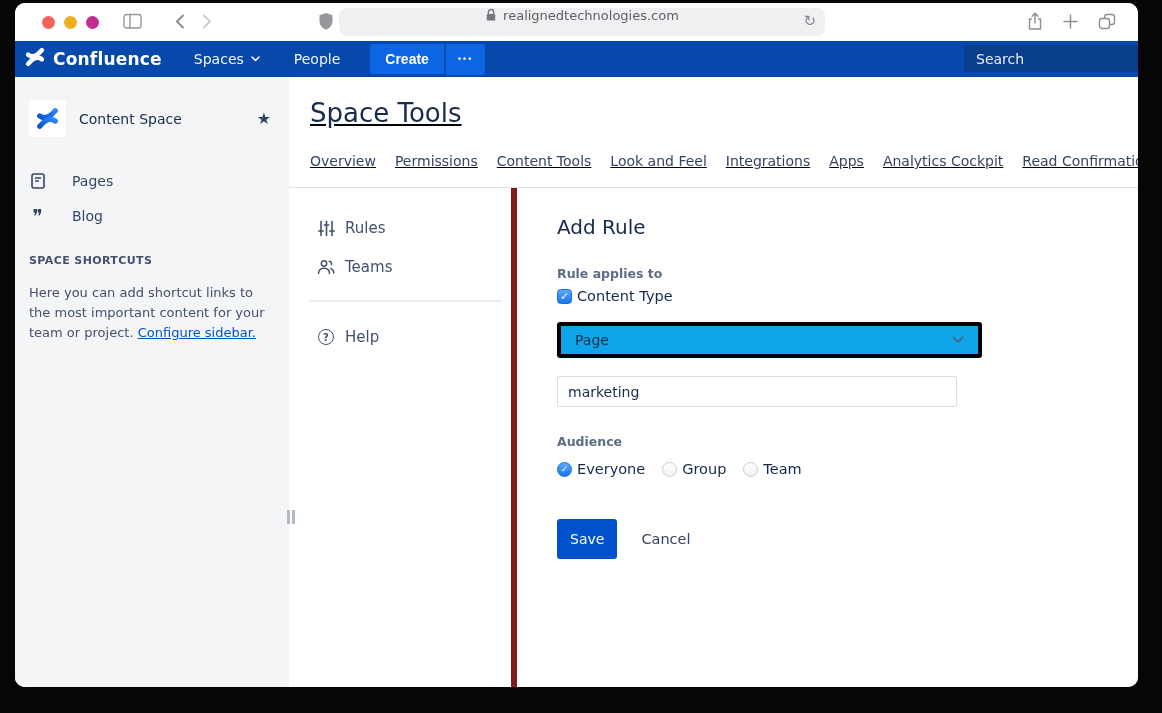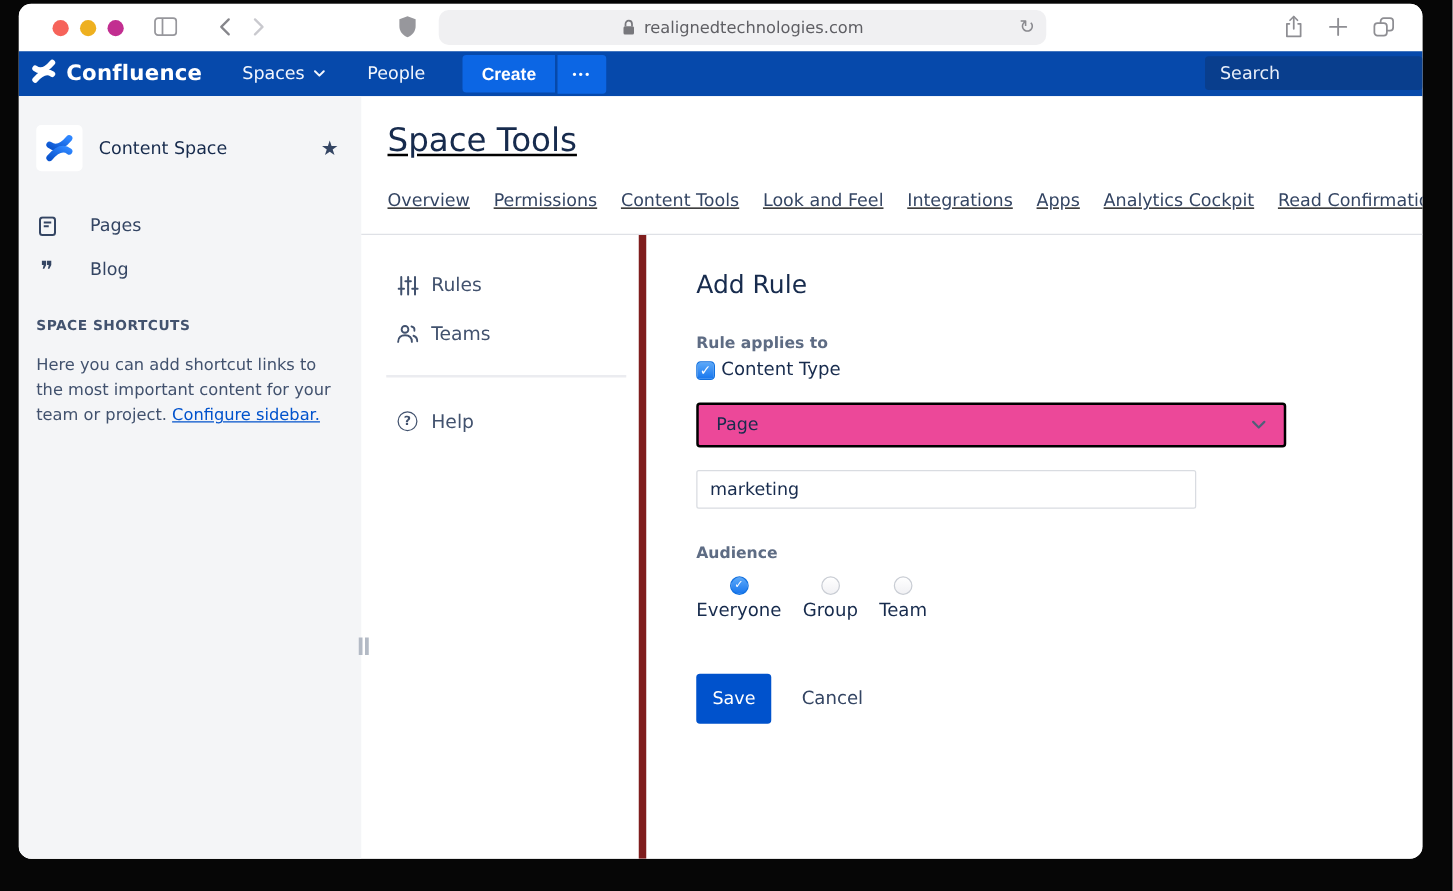--- a/index.html
+++ b/index.html
@@ -14,22 +14,22 @@
   .traffic { position:absolute; left:27px; top:13px; display:flex; gap:9px; }
   .light { width:13px; height:13px; border-radius:50%; }
   .light.red { background:#F6635A; }
   .light.yellow { background:#EEB01F; }
   .light.pink { background:#C22E90; }
   .tb-icon { position:absolute; top:9px; color:#8E8E93; }
   .sidebar-toggle { left:108px; top:10px; }
   .nav-back { left:160px; top:11px; }
   .nav-fwd { left:187px; top:11px; }
   .shield { left:303px; top:9px; }
-  .urlbar { position:absolute; left:336px; top:5px; width:486px; height:28px;
-    background:#F0F0F2; border-radius:8px; display:flex; align-items:center; justify-content:center; }
+  .urlbar { position:absolute; left:324px; top:5px; width:486px; height:28px;
+    background:#F0F0F2; border-radius:8px; display:flex; align-items:flex-start; justify-content:center; }
   .urlbar .lock { margin-right:6px; display:flex; }
   .urlbar .url-text { font-size:13px; color:#5F5F64; }
   .reload { position:absolute; right:9px; top:4px; font-size:15px; color:#8A8A8F; }
   .tb-right { position:absolute; right:22px; top:9px; display:flex; gap:20px; align-items:center; }
 
   
   .appnav { height:36px; background:#0649AB; display:flex; align-items:center;
     padding-left:9px; position:relative; flex:0 0 auto; }
   .brand { display:flex; align-items:center; gap:7px; }
   .brand-name { color:#fff; font-size:17px; font-weight:600; letter-spacing:.2px; }
@@ -83,29 +83,29 @@
 
   .form-area { padding:27px 0 0 40px; }
   .form-title { font-size:20px; font-weight:500; color:#172B4D; }
   .group-label { margin-top:27px; font-size:12.5px; font-weight:700; color:#5E6C84; }
   .check-row { margin-top:7px; display:flex; align-items:center; gap:5px; }
   .check-label { font-size:14.5px; color:#172B4D; }
   .checkbox { width:15px; height:15px; border-radius:3.5px;
     background:linear-gradient(#5BA8F9,#1877EE); border:1px solid #1070E0;
     display:flex; align-items:center; justify-content:center; }
   .checkbox::after { content:"✓"; color:#fff; font-size:11px; font-weight:700; line-height:1; }
-  .select { margin-top:18px; width:472px; height:36px; border:2px solid #000000; border-radius:3px;
-    background:#ec4899; display:flex; align-items:center; padding:0 14px; }
+  .select { margin-top:18px; width:425px; height:36px; border:4px solid #000000; border-radius:3px;
+    background:#0ea5e9; display:flex; align-items:center; padding:0 14px; }
   .select-value { font-size:14px; color:#172B4D; }
   .select .chev { margin-left:auto; display:flex; color:#505F79; }
   .text-input { margin-top:18px; width:400px; height:31px; border:1px solid #D9DCE1; border-radius:2px;
     background:#fff; font-size:14px; color:#172B4D; padding:0 10px; font-family:"DejaVu Sans", sans-serif; }
   .labels-gap { margin-top:27px; }
   .radio-row { margin-top:12px; display:flex; align-items:center; gap:17px; }
-  .radio-opt { display:flex; align-items:center; gap:5px;flex-direction:column; }
+  .radio-opt { display:flex; align-items:center; gap:5px; }
   .radio { width:15px; height:15px; border-radius:50%; }
   .radio.checked { background:linear-gradient(#5BA8F9,#1877EE); border:1px solid #1070E0;
     display:flex; align-items:center; justify-content:center; }
   .radio.checked::after { content:"✓"; color:#fff; font-size:9px; font-weight:700; line-height:1; }
   .radio.unchecked { background:linear-gradient(#FFFFFF,#F1F1F4); border:1px solid #C9CDD4; }
   .radio-label { font-size:14.5px; color:#172B4D; }
   .actions { margin-top:42px; display:flex; align-items:center; gap:24px; }
   .btn-save { background:#0052CC; color:#fff; border:none; border-radius:3px;
     font-size:14px; padding:12px 13px; font-family:"DejaVu Sans", sans-serif; }
   .btn-cancel { font-size:14.5px; color:#344563; background:none; border:none;

